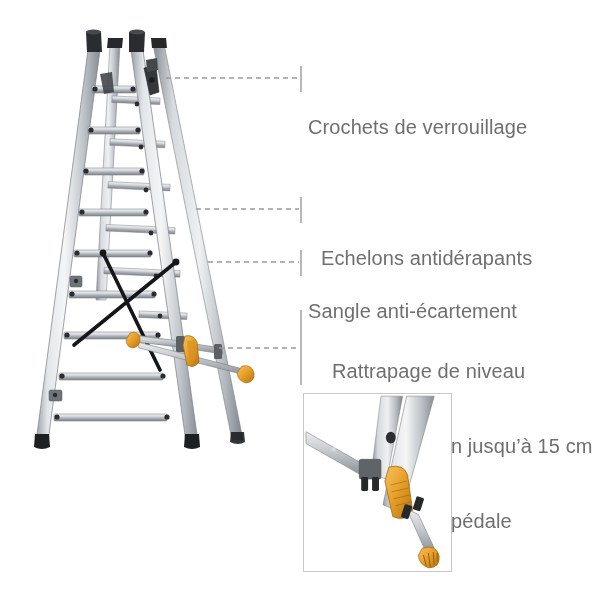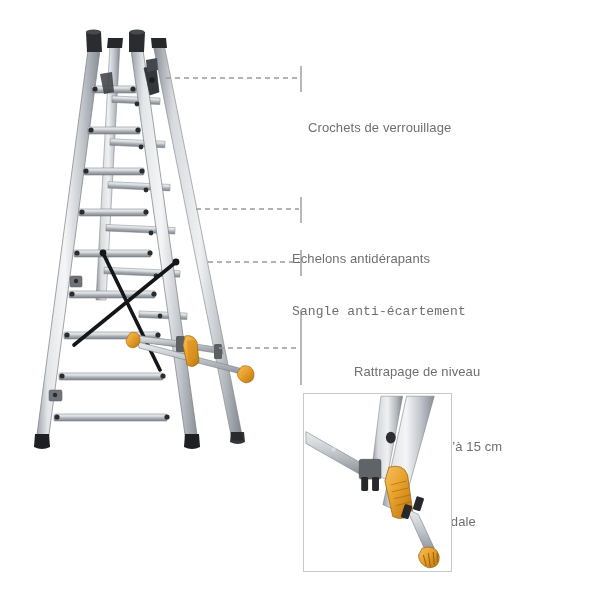--- a/index.html
+++ b/index.html
@@ -20,30 +20,29 @@
   #ladder-illustration {
     position: absolute;
     left: 0;
     top: 0;
     width: 600px;
     height: 600px;
   }
   .callout-label {
     position: absolute;
     color: #6f6f6f;
-    font-size: 13px;
+    font-size: 20px;
     line-height: 25px;
     letter-spacing: 0.1px;
     white-space: pre;
     font-family: "Liberation Sans", sans-serif;
-    text-align: center;
   }
   .label-1 { left: 308px; top: 65px; }
-  .label-2 { left: 292px; top: 196px; }
-  .label-3 { left: 292px; top: 249px; font-family: Liberation Mono, monospace; }
+  .label-2 { left: 321px; top: 196px; }
+  .label-3 { left: 308px; top: 249px; }
   .label-4 { left: 308px; top: 309px; margin-left: 24px; }
   .label-line { display: block; }
   #inset-frame {
     position: absolute;
     left: 303px;
     top: 393px;
     width: 149px;
     height: 179px;
     border: 1px solid #c9c9c9;
     background: #ffffff;

